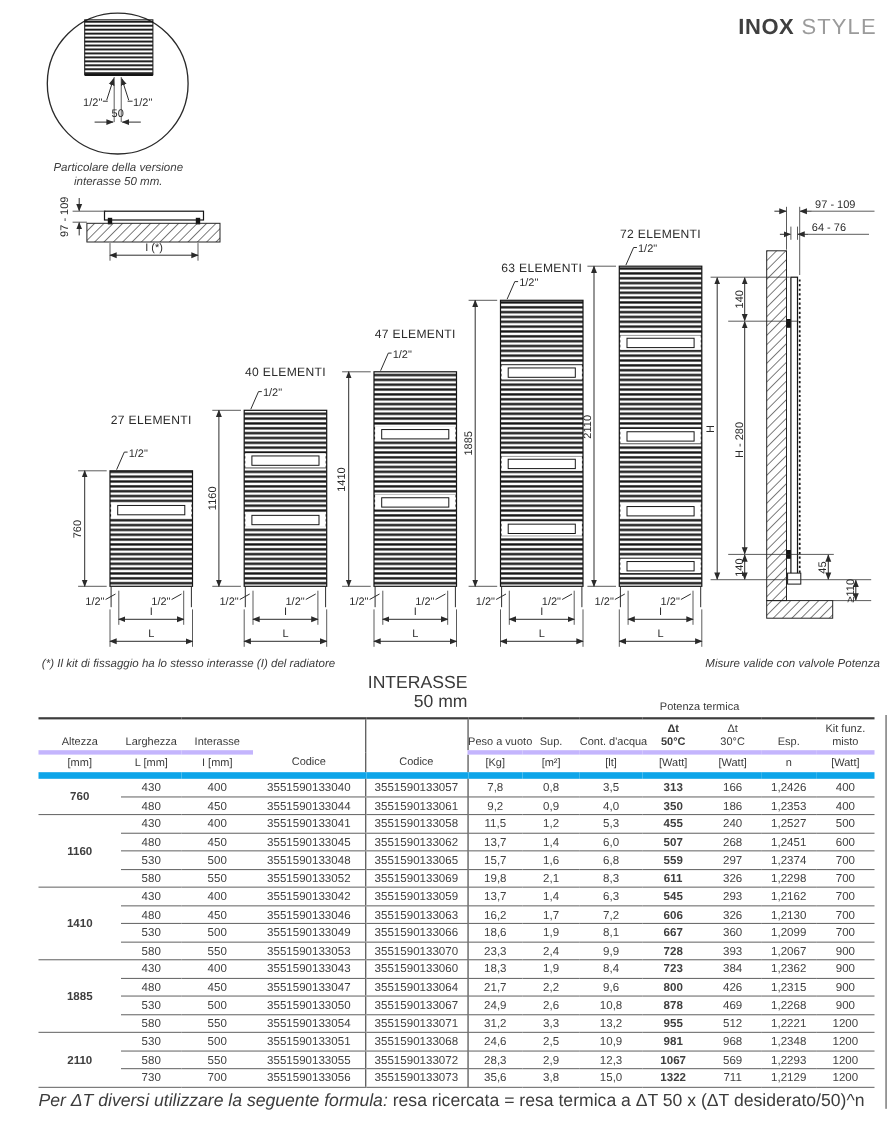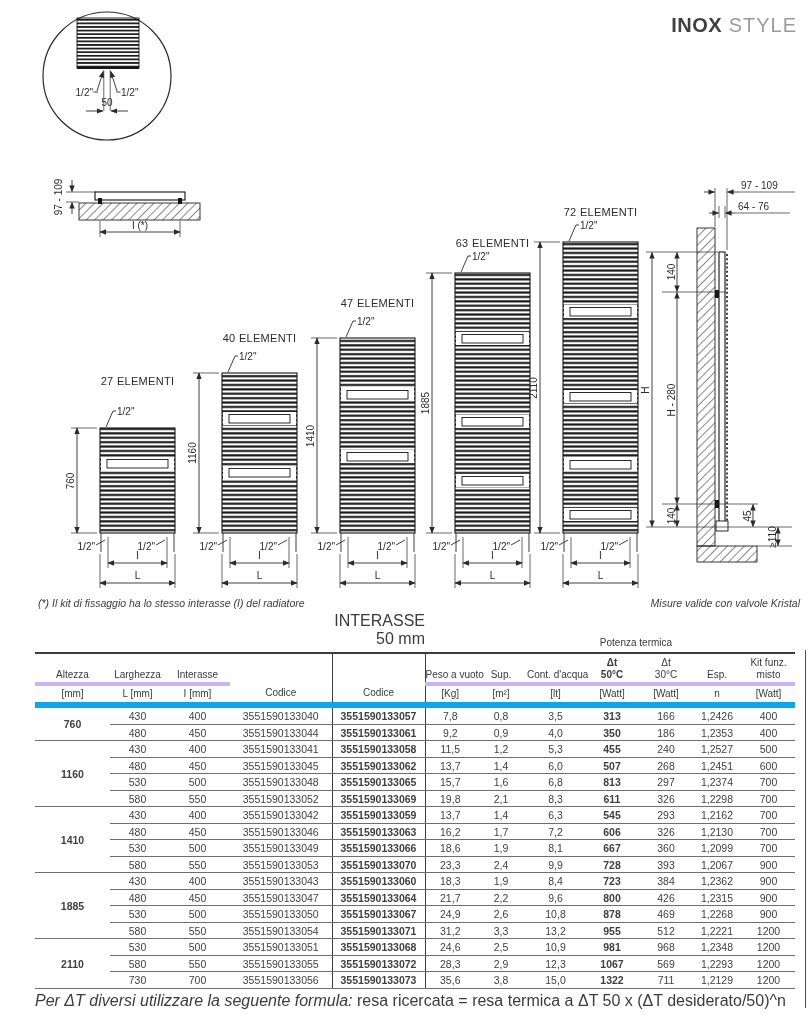--- a/index.html
+++ b/index.html
@@ -28,21 +28,21 @@
   .tt-potenza   { position:absolute; left:521px; width:160px; bottom:4px; text-align:center; font-size:10px; }
 
   table.spec { border-collapse:collapse; width:760px; table-layout:fixed; }
   table.spec th, table.spec td { text-align:center; }
   .hrow1 th { border-top:2px solid #3d3d3d; font-weight:normal; font-size:10px;
               padding:3px 0 2px; vertical-align:bottom; line-height:1.15; white-space:nowrap; }
   .hrow1 th.hb { border-bottom:4px solid #c4b5fd; }
   .hrow1 th.bold { font-weight:bold; }
   .hrow2 th { font-weight:normal; font-size:10px; padding:2px 0 3px;
               border-bottom:6px solid #0ea5e9; white-space:nowrap; }
-  .vline { border-left:1px solid #3d3d3d; border-right:1px solid #3d3d3d;font-weight:bold; }
+  .vline { border-left:1px solid #3d3d3d; border-right:1px solid #3d3d3d; }
 
   table.spec tbody td { font-size:10.5px; padding:2px 0 1.5px; border-bottom:1px solid #6e6e6e; color:#3f3f3f; }
   td.altezza { font-size:16px; font-weight:bold; color:#333; border-bottom:2px solid #3d3d3d; }
   tr.group-end td { border-bottom:2px solid #3d3d3d; }
   td.c-dt50 { font-weight:bold; color:#2e2e2e; }
 
   .table-note { margin-top:3px; font-size:16px; color:#3c3c3c; white-space:nowrap; }
   .table-note .it { font-style:italic; }
 
   .right-edge { position:absolute; left:805px; top:650px; width:1px; height:358px; background:#4d4d4d; }
@@ -294,23 +294,27 @@
       <text x="675" y="516" transform="rotate(-90 675 516)" text-anchor="middle" stroke="none">140</text>
 
       <line x1="753" y1="504.5" x2="753" y2="526.5" marker-start="url(#arr)" marker-end="url(#arr)"></line>
       <text x="751" y="516" transform="rotate(-90 751 516)" text-anchor="middle" stroke="none">45</text>
 
       <line x1="778" y1="527.5" x2="778" y2="545.5" marker-start="url(#arr)" marker-end="url(#arr)"></line>
       <text x="776" y="537" transform="rotate(-90 776 537)" text-anchor="middle" stroke="none">≥110</text>
     </g>
   </svg>
 
+  <div class="detail-caption">
+    <div>Particolare della versione</div>
+    <div>interasse 50 mm.</div>
+  </div>
 
   <div class="note-left">(*) Il kit di fissaggio ha lo stesso interasse (I) del radiatore</div>
-  <div class="note-right">Misure valide con valvole Kristal</div>
+  <div class="note-right">Misure valide con valvole Potenza</div>
 
   <div class="table-wrap">
     <div class="table-title">
       <div class="tt-interasse">INTERASSE 50 mm</div>
       <div class="tt-potenza">Potenza termica</div>
     </div>
 
     <table class="spec">
       <colgroup>
         <col style="width:75px">
@@ -421,21 +425,21 @@
             <td class="c-kit">600</td>
           </tr>
           <tr>
             <td class="c-l">530</td>
             <td class="c-i">500</td>
             <td class="c-code">3551590133048</td>
             <td class="c-code50 vline">3551590133065</td>
             <td class="c-peso">15,7</td>
             <td class="c-sup">1,6</td>
             <td class="c-cont">6,8</td>
-            <td class="c-dt50">813</td>
+            <td class="c-dt50">559</td>
             <td class="c-dt30">297</td>
             <td class="c-esp">1,2374</td>
             <td class="c-kit">700</td>
           </tr>
           <tr class="group-end">
             <td class="c-l">580</td>
             <td class="c-i">550</td>
             <td class="c-code">3551590133052</td>
             <td class="c-code50 vline">3551590133069</td>
             <td class="c-peso">19,8</td>

